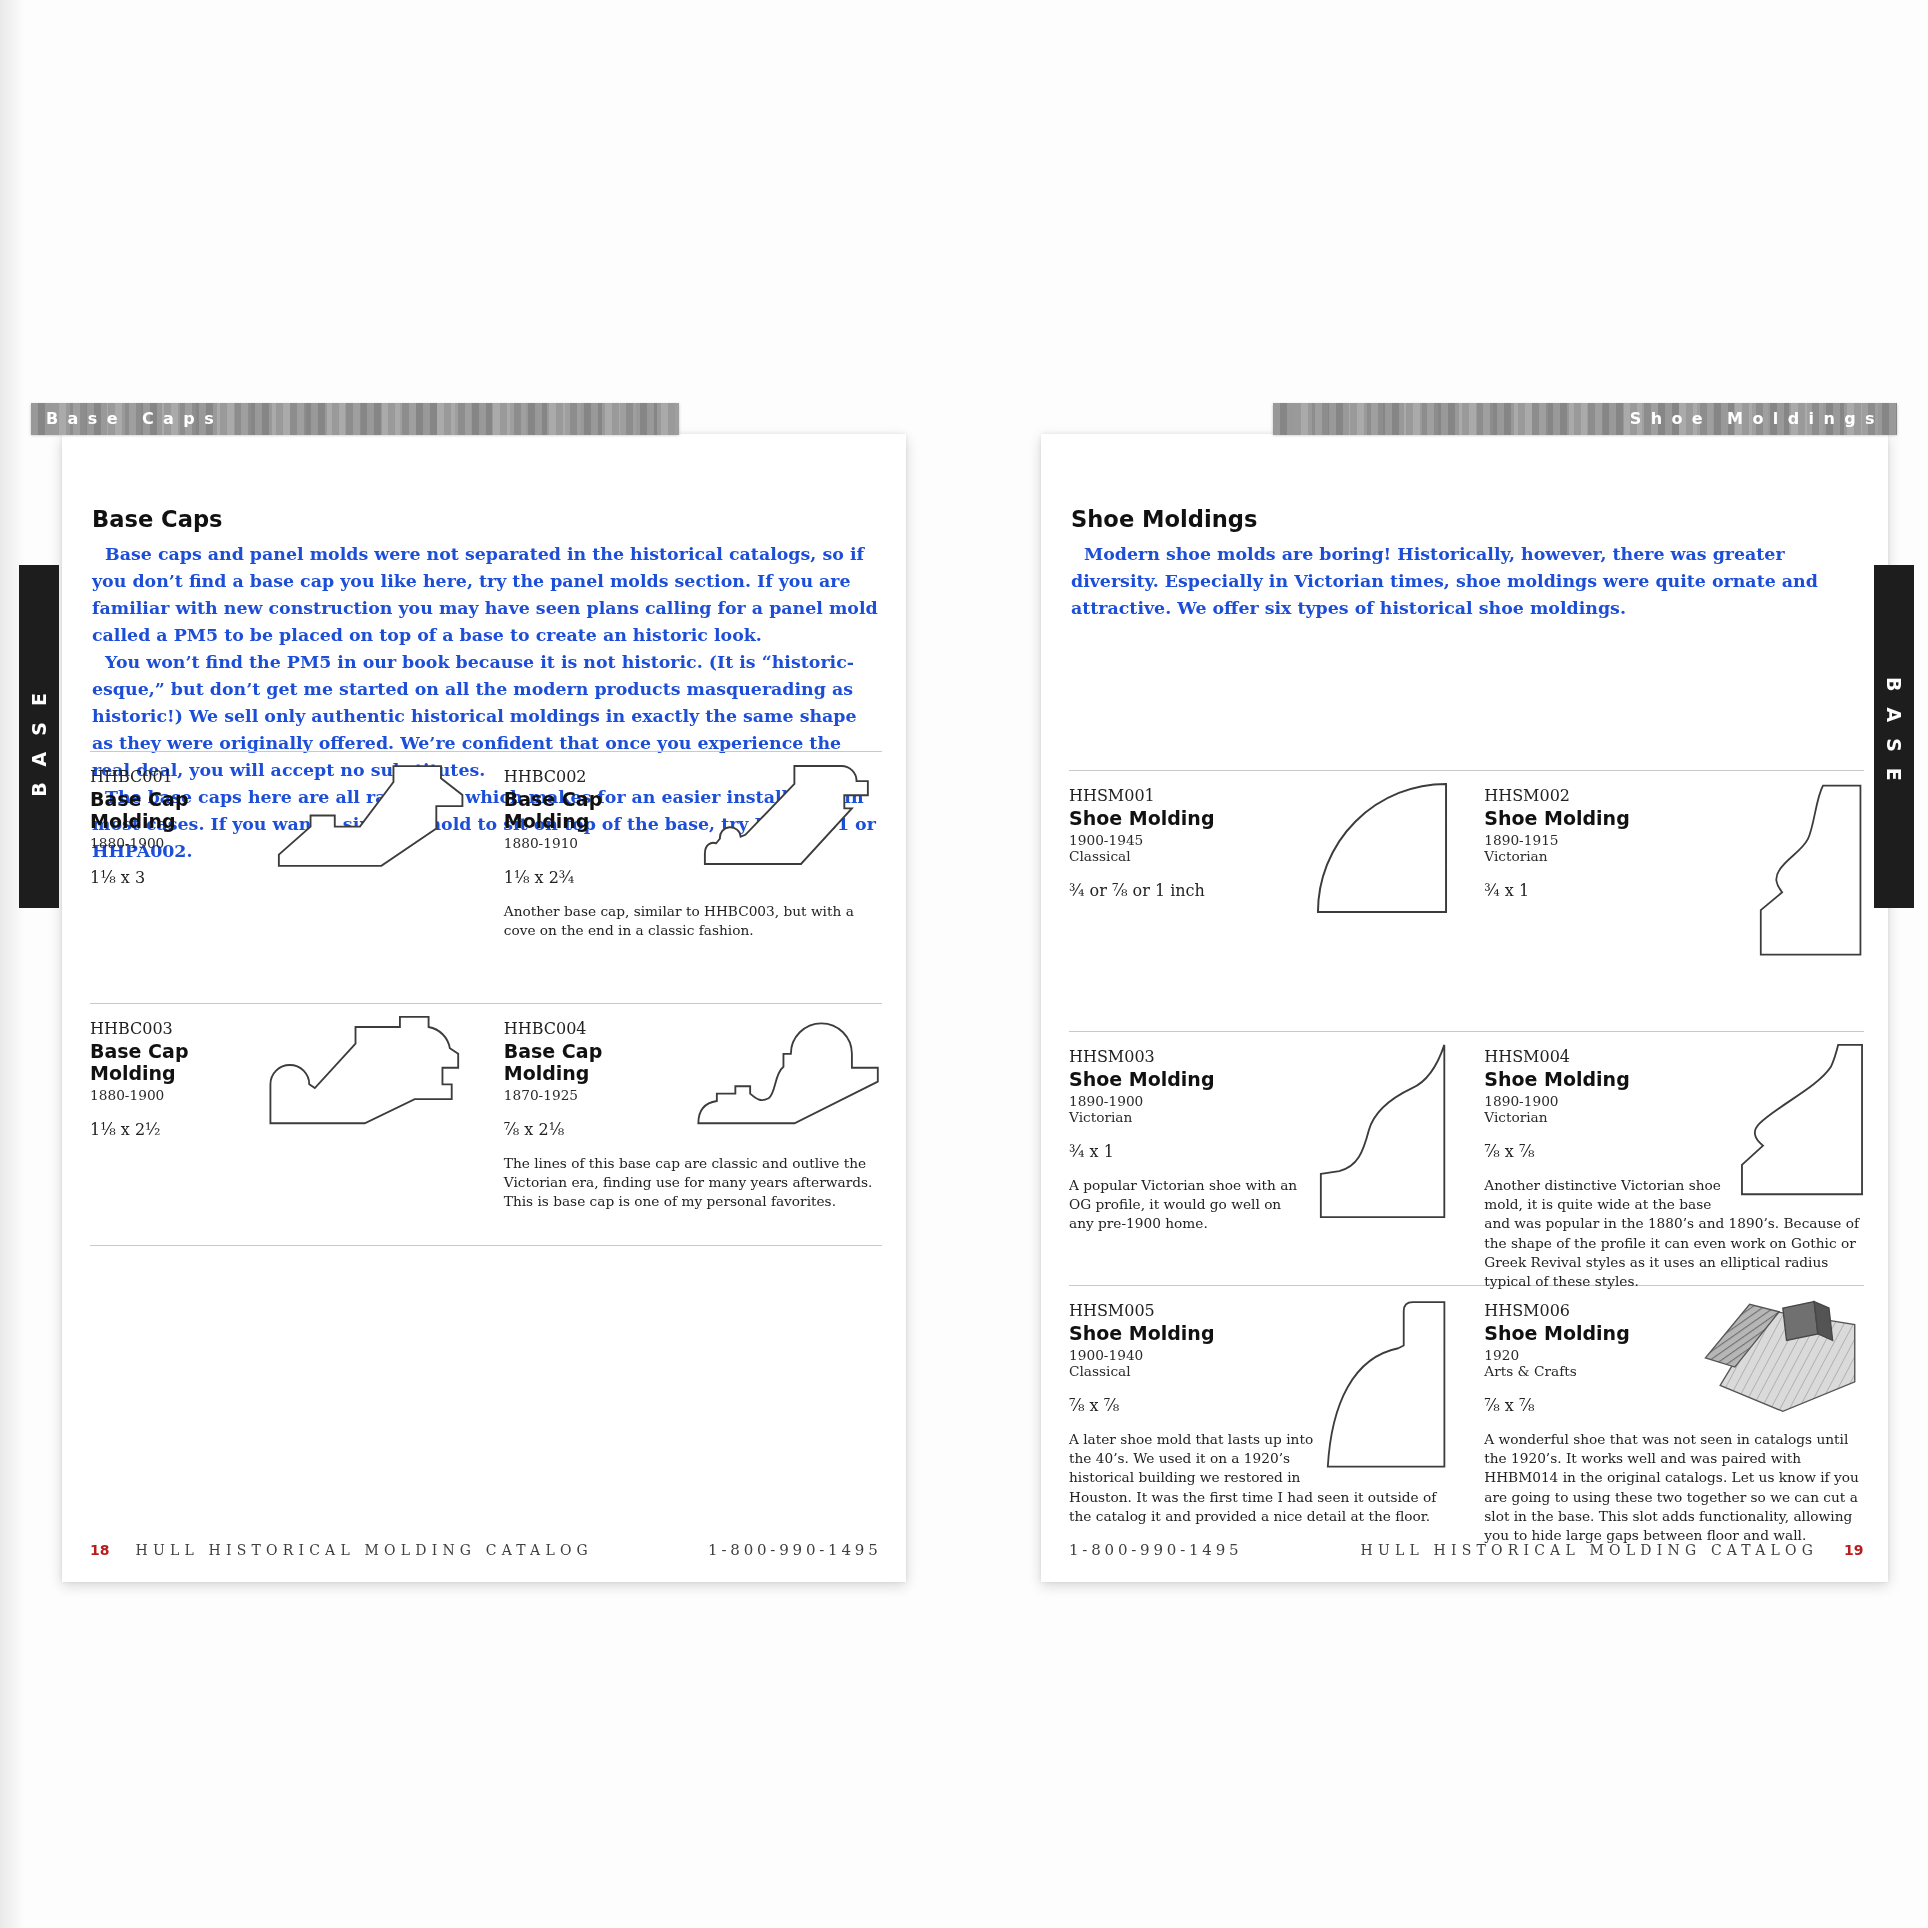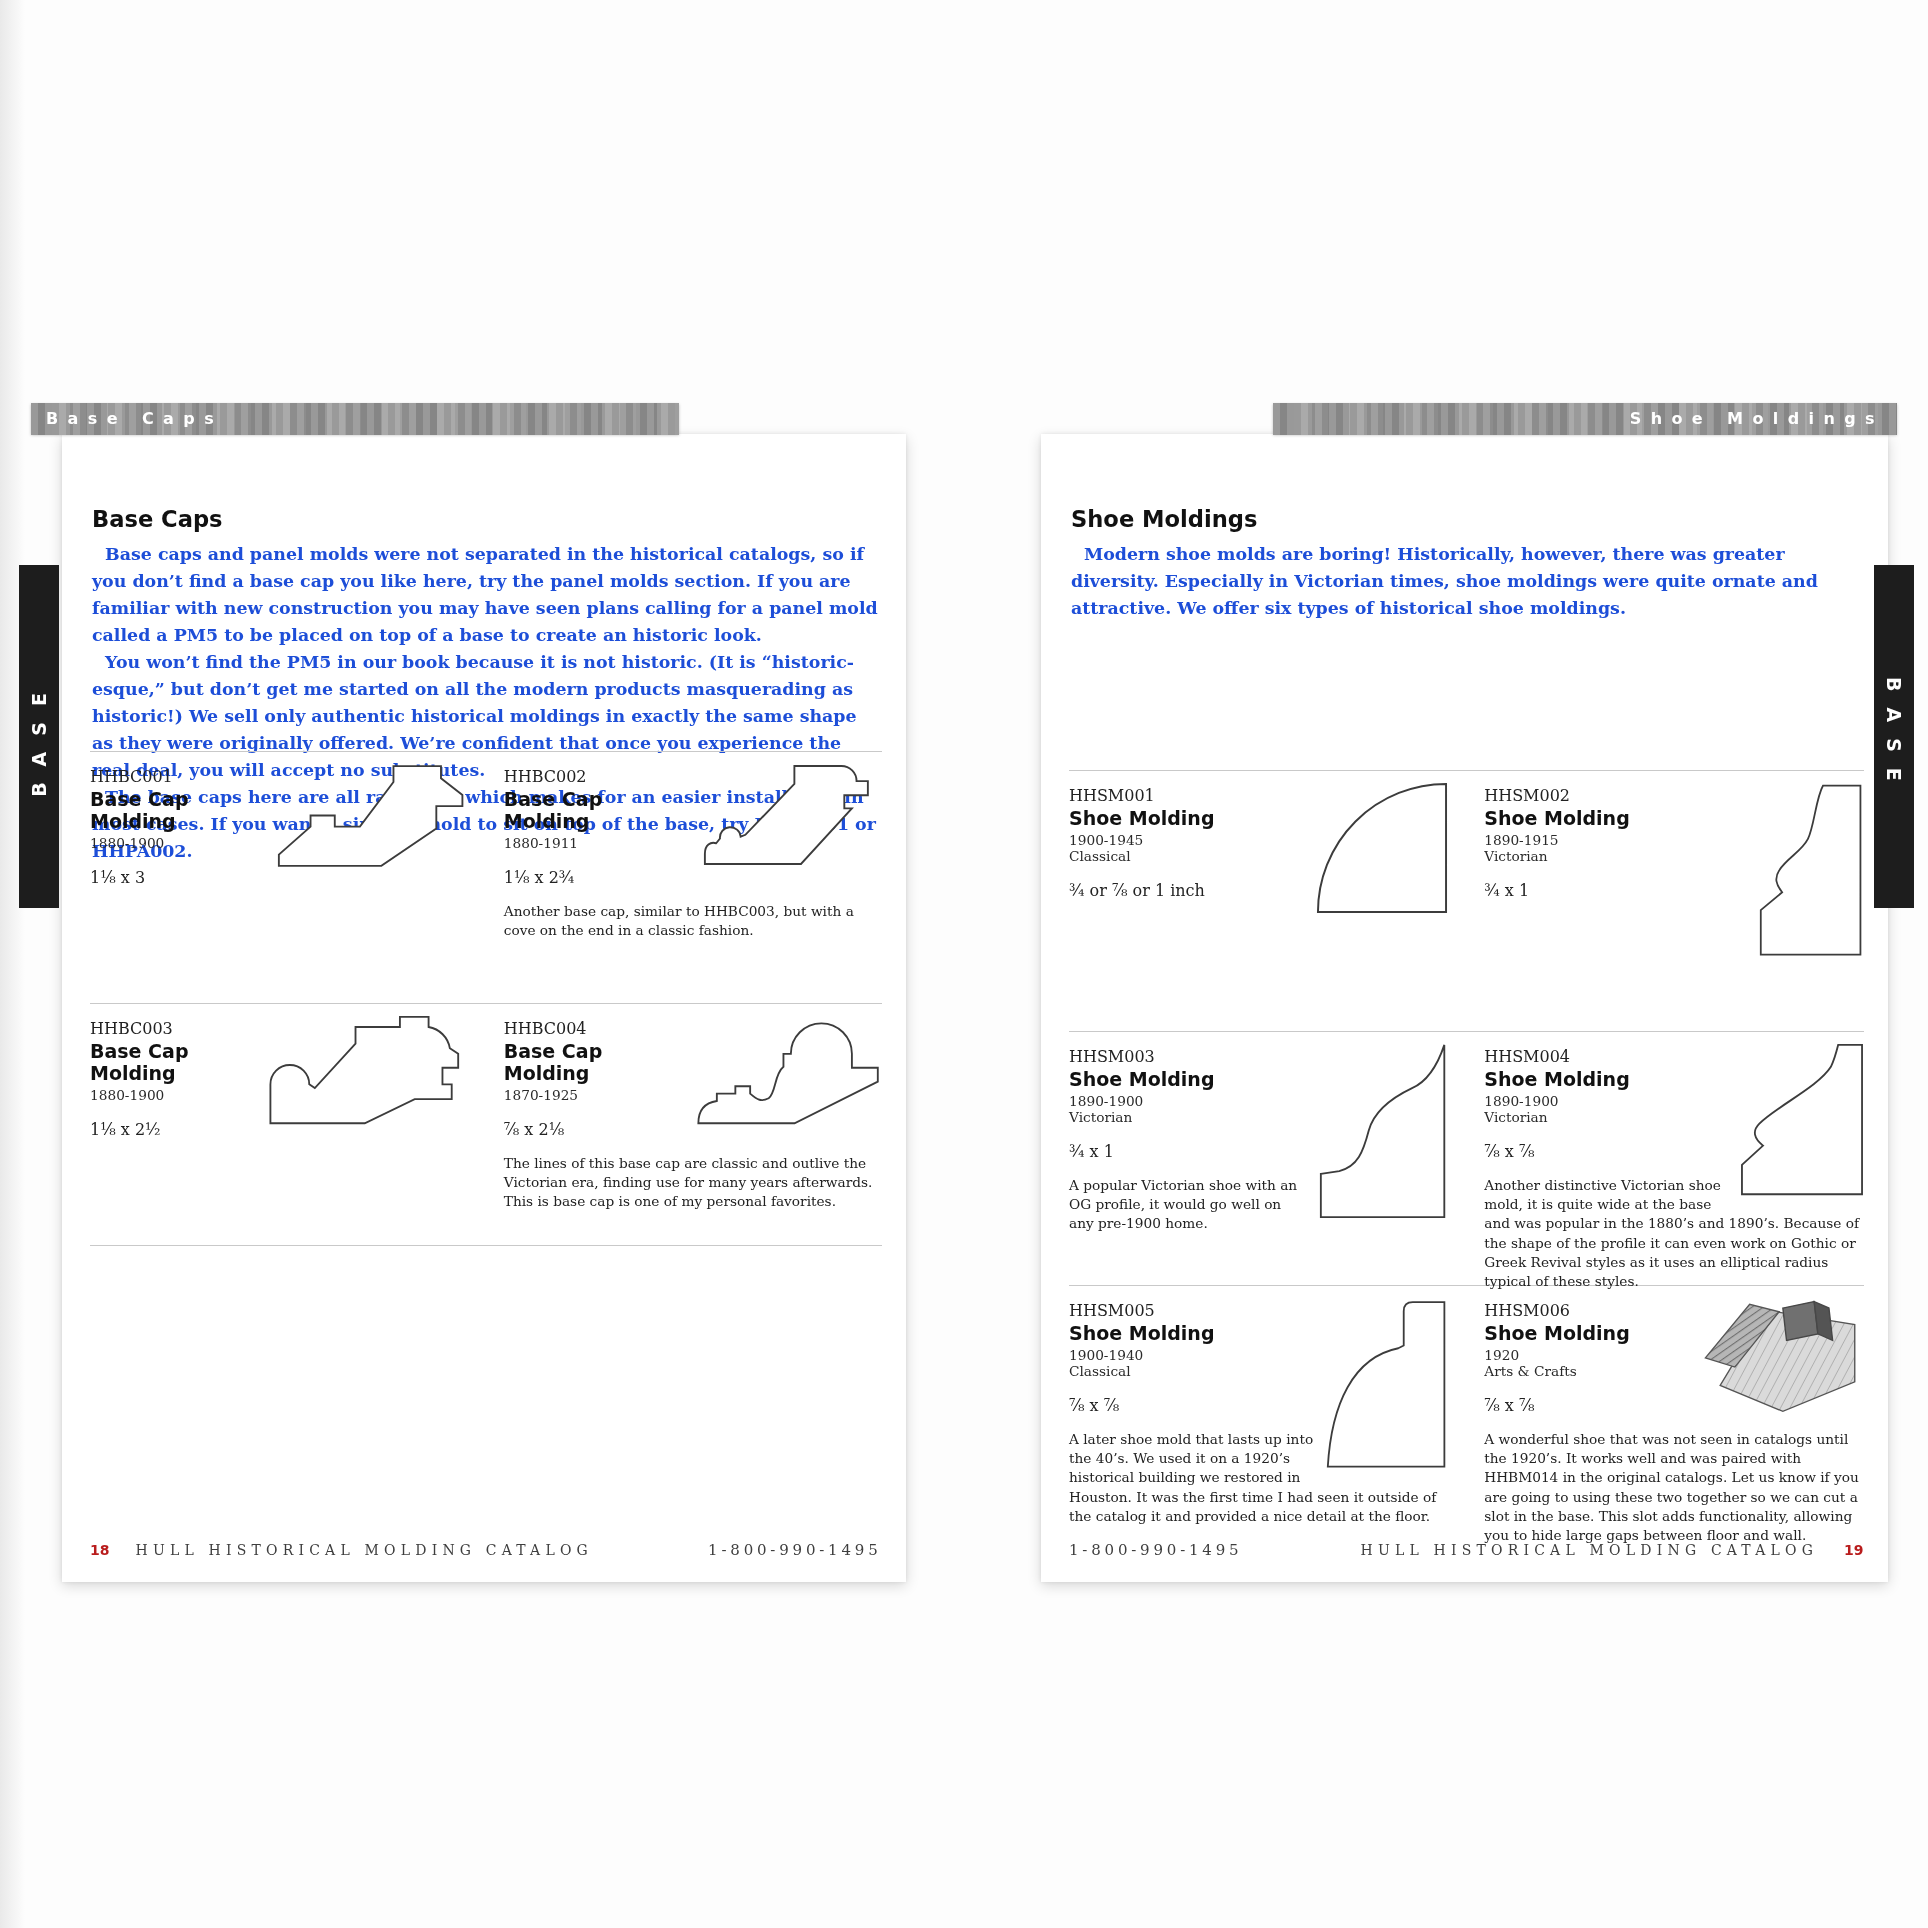--- a/index.html
+++ b/index.html
@@ -120,21 +120,21 @@
       </div>
 
       <div class="product">
         <div class="figure">
           <svg width="179" height="104" viewBox="0 0 190 110">
             <path class="prof" d="M2 107 L2 96 C2 87 8 83 14 85 L18 80 A11 11 0 0 1 40 78 L45 76 L97 22 L97 3 L147 3 A16 16 0 0 1 163 19 L175 19 L175 34 L150 34 L150 48 L158 48 L104 107 Z"></path>
           </svg>
         </div>
         <div class="p-code">HHBC002</div>
         <div class="p-name">Base Cap Molding</div>
-        <div class="p-years">1880-1911</div>
+        <div class="p-years">1880-1910</div>
         <div class="p-size">1⅛ x 2¾</div>
         <div class="p-desc">Another base cap, similar to HHBC003, but with a cove on the end in a classic fashion.</div>
       </div>
     </div>
 
     <div class="row lrow2">
 
       <div class="product">
         <div class="figure">
           <svg width="200" height="111" viewBox="0 0 215 120">

